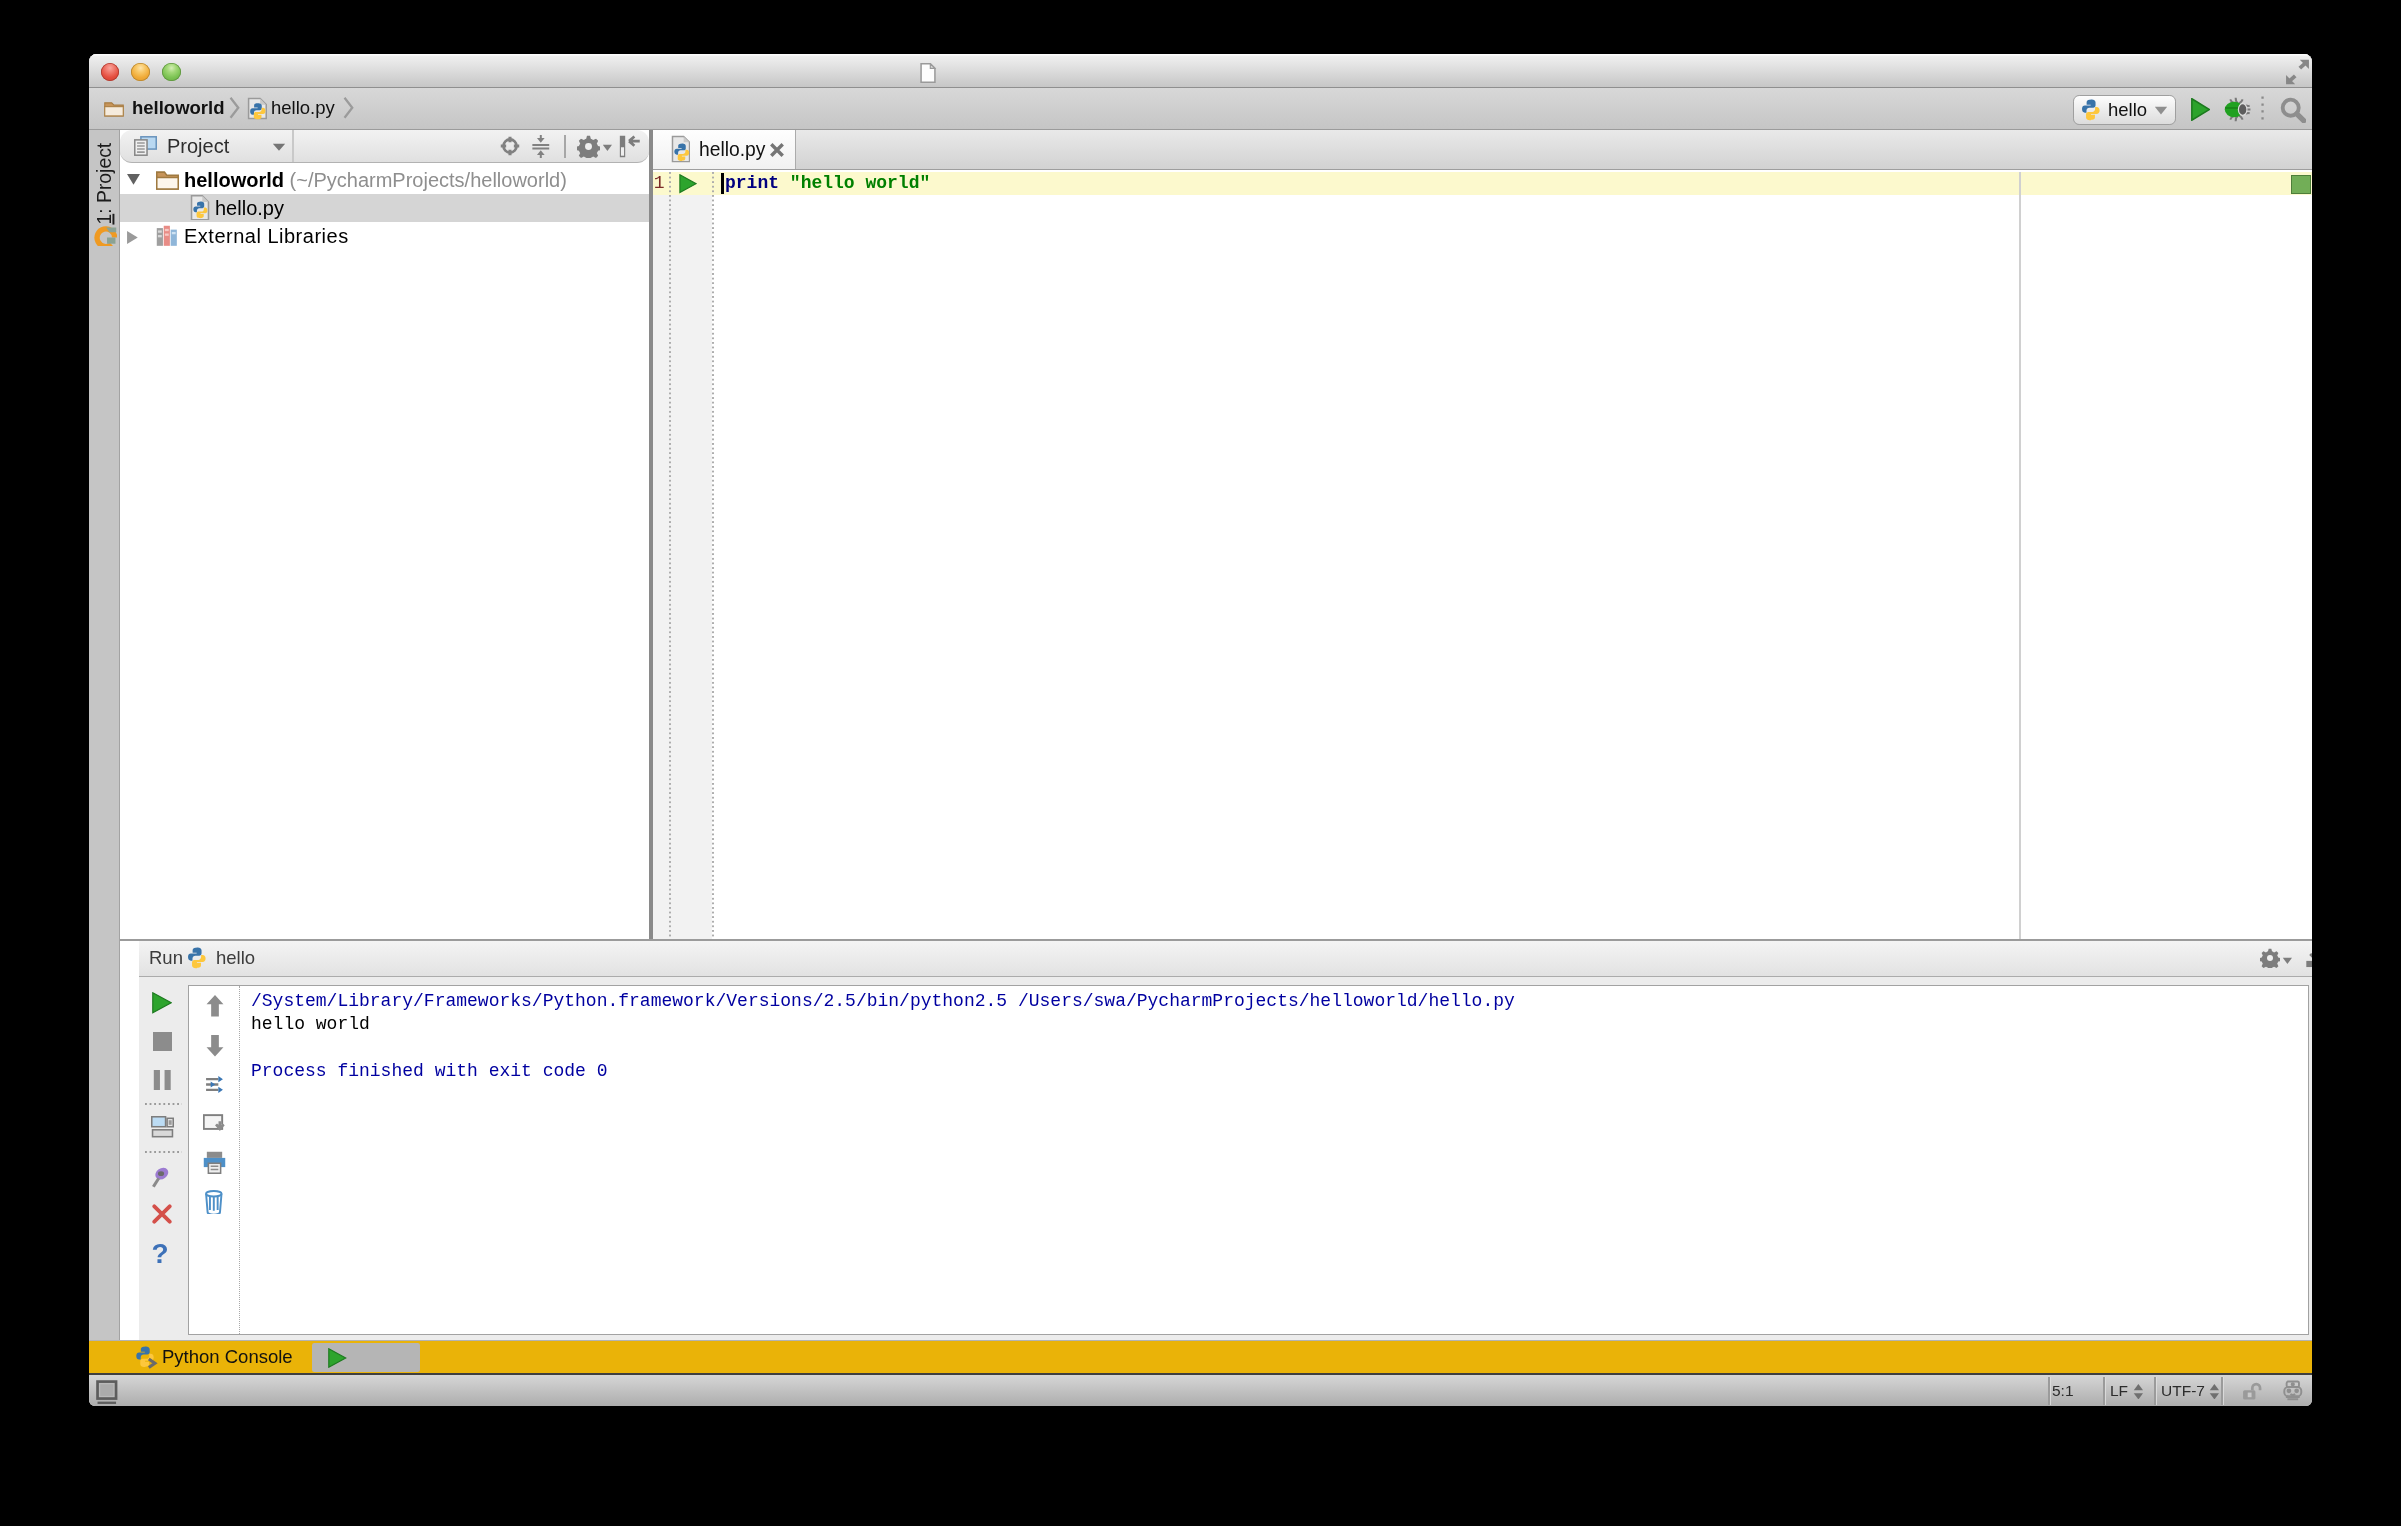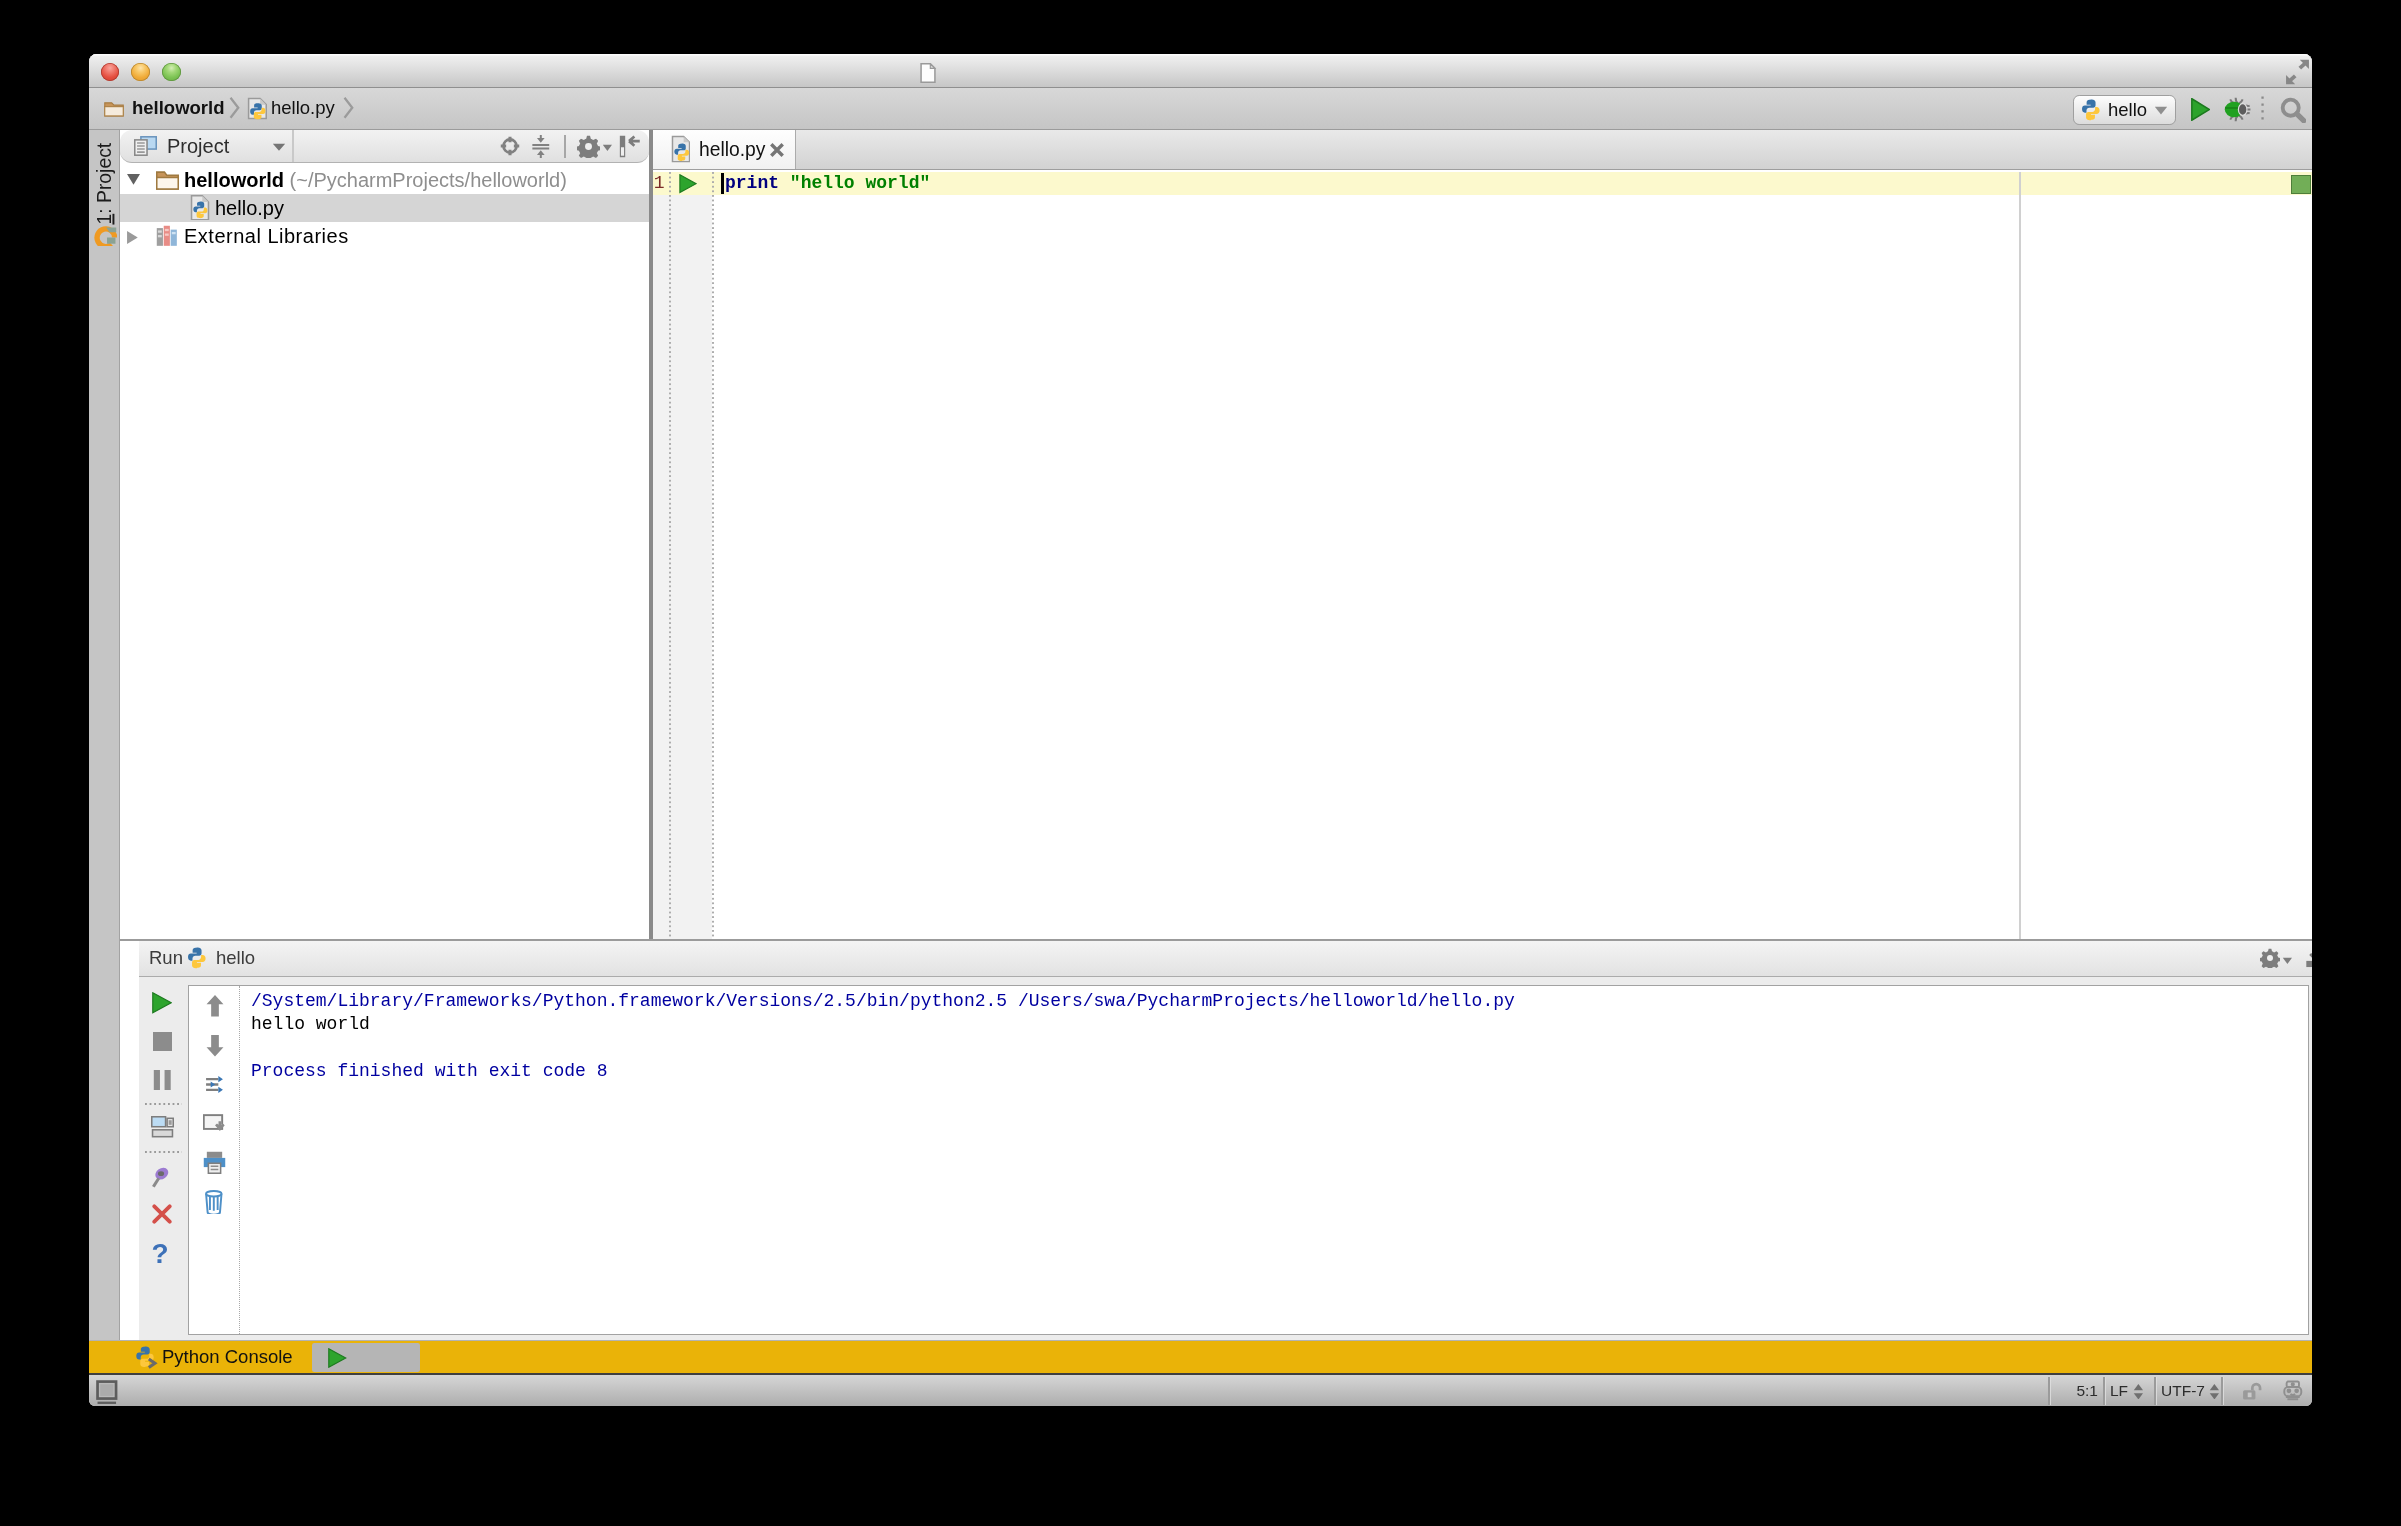--- a/index.html
+++ b/index.html
@@ -412,21 +412,21 @@
         </svg>
         <svg class="abs" style="left:14px;top:203px" width="21.6" height="25" viewBox="0 0 28 32">
           <ellipse cx="14" cy="6" rx="10" ry="3.5" fill="none" stroke="#4e90c8" stroke-width="2.5"></ellipse>
           <path d="M4 6 L6 30 a8 3 0 0 0 16 0 L24 6" fill="none" stroke="#4e90c8" stroke-width="2.5"></path>
           <path d="M9 10 v17 M14 10 v18 M19 10 v17" stroke="#4e90c8" stroke-width="2.5"></path>
         </svg>
       </div>
       <div id="ctext"><span class="blue">/System/Library/Frameworks/Python.framework/Versions/2.5/bin/python2.5 /Users/swa/PycharmProjects/helloworld/hello.py</span>
 hello world
 
-<span class="blue">Process finished with exit code 8</span></div>
+<span class="blue">Process finished with exit code 0</span></div>
     </div>
   </div>
 
   <div id="bottombar">
     <svg class="abs" style="left:46px;top:5.4px" width="23" height="23" viewBox="0 0 30 30">
       <g transform="scale(0.93)">
           <path d="M13.6 1 c-5 0-5.4 2.2-5.4 4 v3 h5.6 v1.2 h-8 c-2.4 0-4 1.6-4 4.8 c0 3.2 1.6 5 4 5 h2.2 v-3 c0-2.2 1.8-4 4-4 h5.4 c1.8 0 3.2-1.4 3.2-3.2 v-4 c0-2-1-4.2-7-4.2 z" fill="#3873a9"></path>
           <path d="M14.4 29 c5 0 5.4-2.2 5.4-4 v-3 h-5.6 v-1.2 h8 c2.4 0 4-1.6 4-4.8 c0-3.2-1.6-5-4-5 h-2.2 v3 c0 2.2-1.8 4-4 4 h-5.4 c-1.8 0-3.2 1.4-3.2 3.2 v4 c0 2 1 4.2 7 4.2 z" fill="#fdc73d"></path>
         </g>
       <path d="M18 17 l8 5.5 l-8 5.5" fill="none" stroke="#6a6a6a" stroke-width="4"></path>
@@ -440,21 +440,21 @@
     </div>
   </div>
 
   <div id="statusbar">
     <svg class="abs" style="left:7px;top:4.6px" width="21.6" height="24" viewBox="0 0 28 31">
       <rect x="2" y="2" width="24" height="22" fill="#b9b9b9" stroke="#5d5d5d" stroke-width="3.5"></rect>
       <rect x="5.5" y="5.5" width="17" height="15" fill="#ababab"></rect>
       <rect x="2" y="28" width="24" height="3" fill="#5d5d5d"></rect>
     </svg>
     <div class="sbsep" style="left:1959px"></div>
-    <div class="sbtxt" style="left:1963px;width:46px;text-align:right">5:1</div>
+    <div class="sbtxt" style="left:1963px;width:46px;text-align:left">5:1</div>
     <div class="sbsep" style="left:2014px"></div>
     <div class="sbtxt" style="left:2021px">LF</div>
     <svg class="abs" style="left:2044px;top:8.5px" width="10.8" height="15.5" viewBox="0 0 14 20">
         <path d="M7 0 L13 8 H1 z" fill="#6f6f6f"></path>
         <path d="M7 20 L13 12 H1 z" fill="#6f6f6f"></path>
       </svg>
     <div class="sbsep" style="left:2065px;"></div>
     <div class="sbtxt" style="left:2072px">UTF-7</div>
     <svg class="abs" style="left:2120px;top:8.5px" width="10.8" height="15.5" viewBox="0 0 14 20">
         <path d="M7 0 L13 8 H1 z" fill="#6f6f6f"></path>

